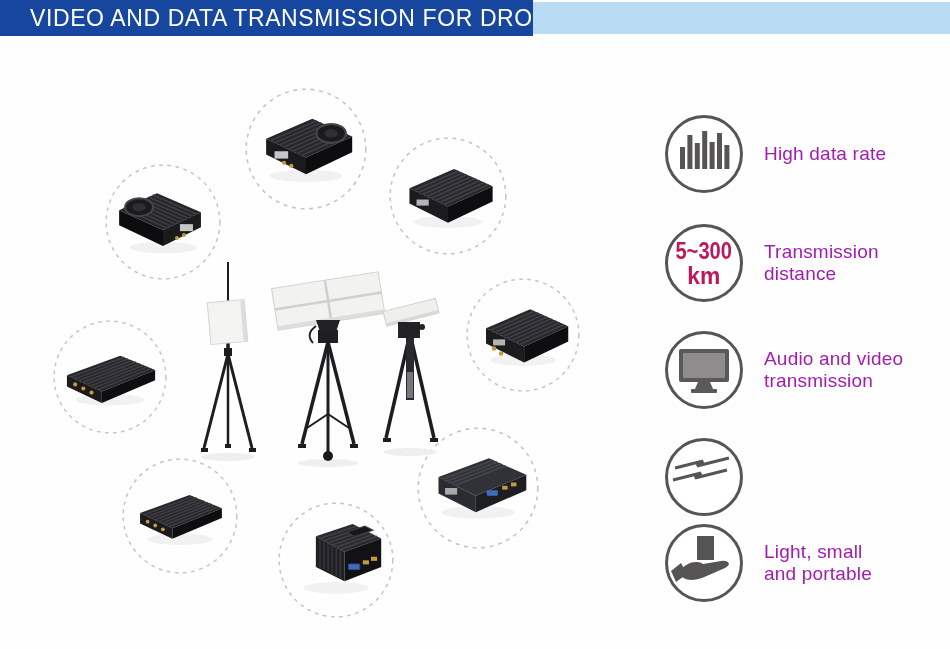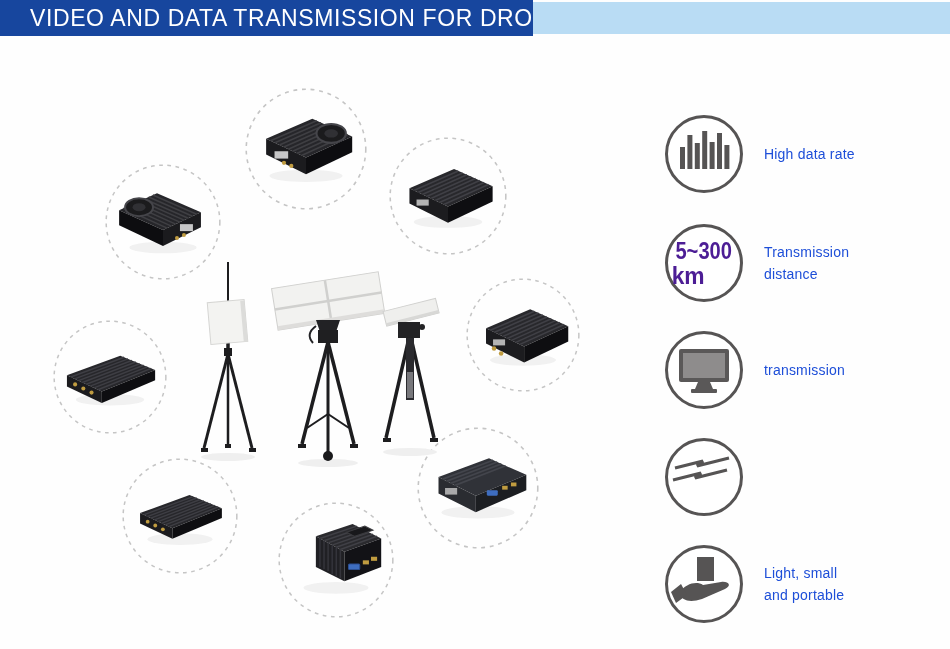--- a/index.html
+++ b/index.html
@@ -31,23 +31,23 @@
     position:absolute;left:665px;height:82px;
     display:flex;align-items:center;gap:21px;
   }
   .feature-icon{
     width:78px;height:78px;border-radius:50%;
     border:3.5px solid #565454;box-sizing:border-box;
     display:flex;align-items:center;justify-content:center;
     flex:0 0 auto;background:#fff;
   }
   .feature-label{
-    color:#1d4ed8;font-size:14px;line-height:22px;letter-spacing:.2px;
-  }
-  .circle-text{color:#4c1d95;line-height:25px;}
+    color:#a21caf;font-size:19px;line-height:22px;letter-spacing:.2px;
+  }
+  .circle-text{text-align:center;color:#be185d;line-height:25px;}
   .circle-text .ln1{font-size:24px;font-weight:bold;transform:scaleX(.84);}
   .circle-text .ln2{font-size:24px;font-weight:600;transform:scaleX(.95);}
   .circle-text div{white-space:nowrap;}
   svg{display:block;}
 </style>
 </head>
 <body>
 
 <svg width="0" height="0" style="position:absolute" aria-hidden="true">
   <defs>
@@ -303,36 +303,37 @@
 <div class="feature-row" style="top:329px">
   <div class="feature-icon">
     <svg width="70" height="70" viewBox="0 0 70 70">
       <rect x="10" y="14" width="50" height="33" rx="2" fill="#5a5858"></rect>
       <rect x="14" y="18" width="42" height="25" fill="#8e8c8c"></rect>
       <polygon points="29,47 41,47 44,54 26,54" fill="#5a5858"></polygon>
       <rect x="22" y="54" width="26" height="4" rx="1" fill="#5a5858"></rect>
     </svg>
   </div>
   <div class="feature-label">
+    <div>Audio and video</div>
     <div>transmission</div>
   </div>
 </div>
 
 <div class="feature-row" style="top:436px">
   <div class="feature-icon">
     <svg width="70" height="70" viewBox="0 0 70 70">
       <g stroke="#565454" stroke-width="3.2" fill="none" stroke-linejoin="miter">
         <path d="M6,26 L34,19 L28,24 L60,16"></path>
         <path d="M4,38 L32,31 L26,36 L58,28"></path>
       </g>
     </svg>
   </div>
 </div>
 
-<div class="feature-row" style="top:543px">
+<div class="feature-row" style="top:522px">
   <div class="feature-icon">
     <svg width="70" height="70" viewBox="0 0 70 70">
       <g fill="#565454">
         <rect x="28" y="8" width="17" height="24"></rect>
         <path d="M10,44 C17,34 28,32 34,36 L52,33 C60,32 63,37 56,40 L33,50 C21,54 13,52 10,44 Z"></path>
         <polygon points="2,43 12,35 18,46 7,54"></polygon>
       </g>
     </svg>
   </div>
   <div class="feature-label">

